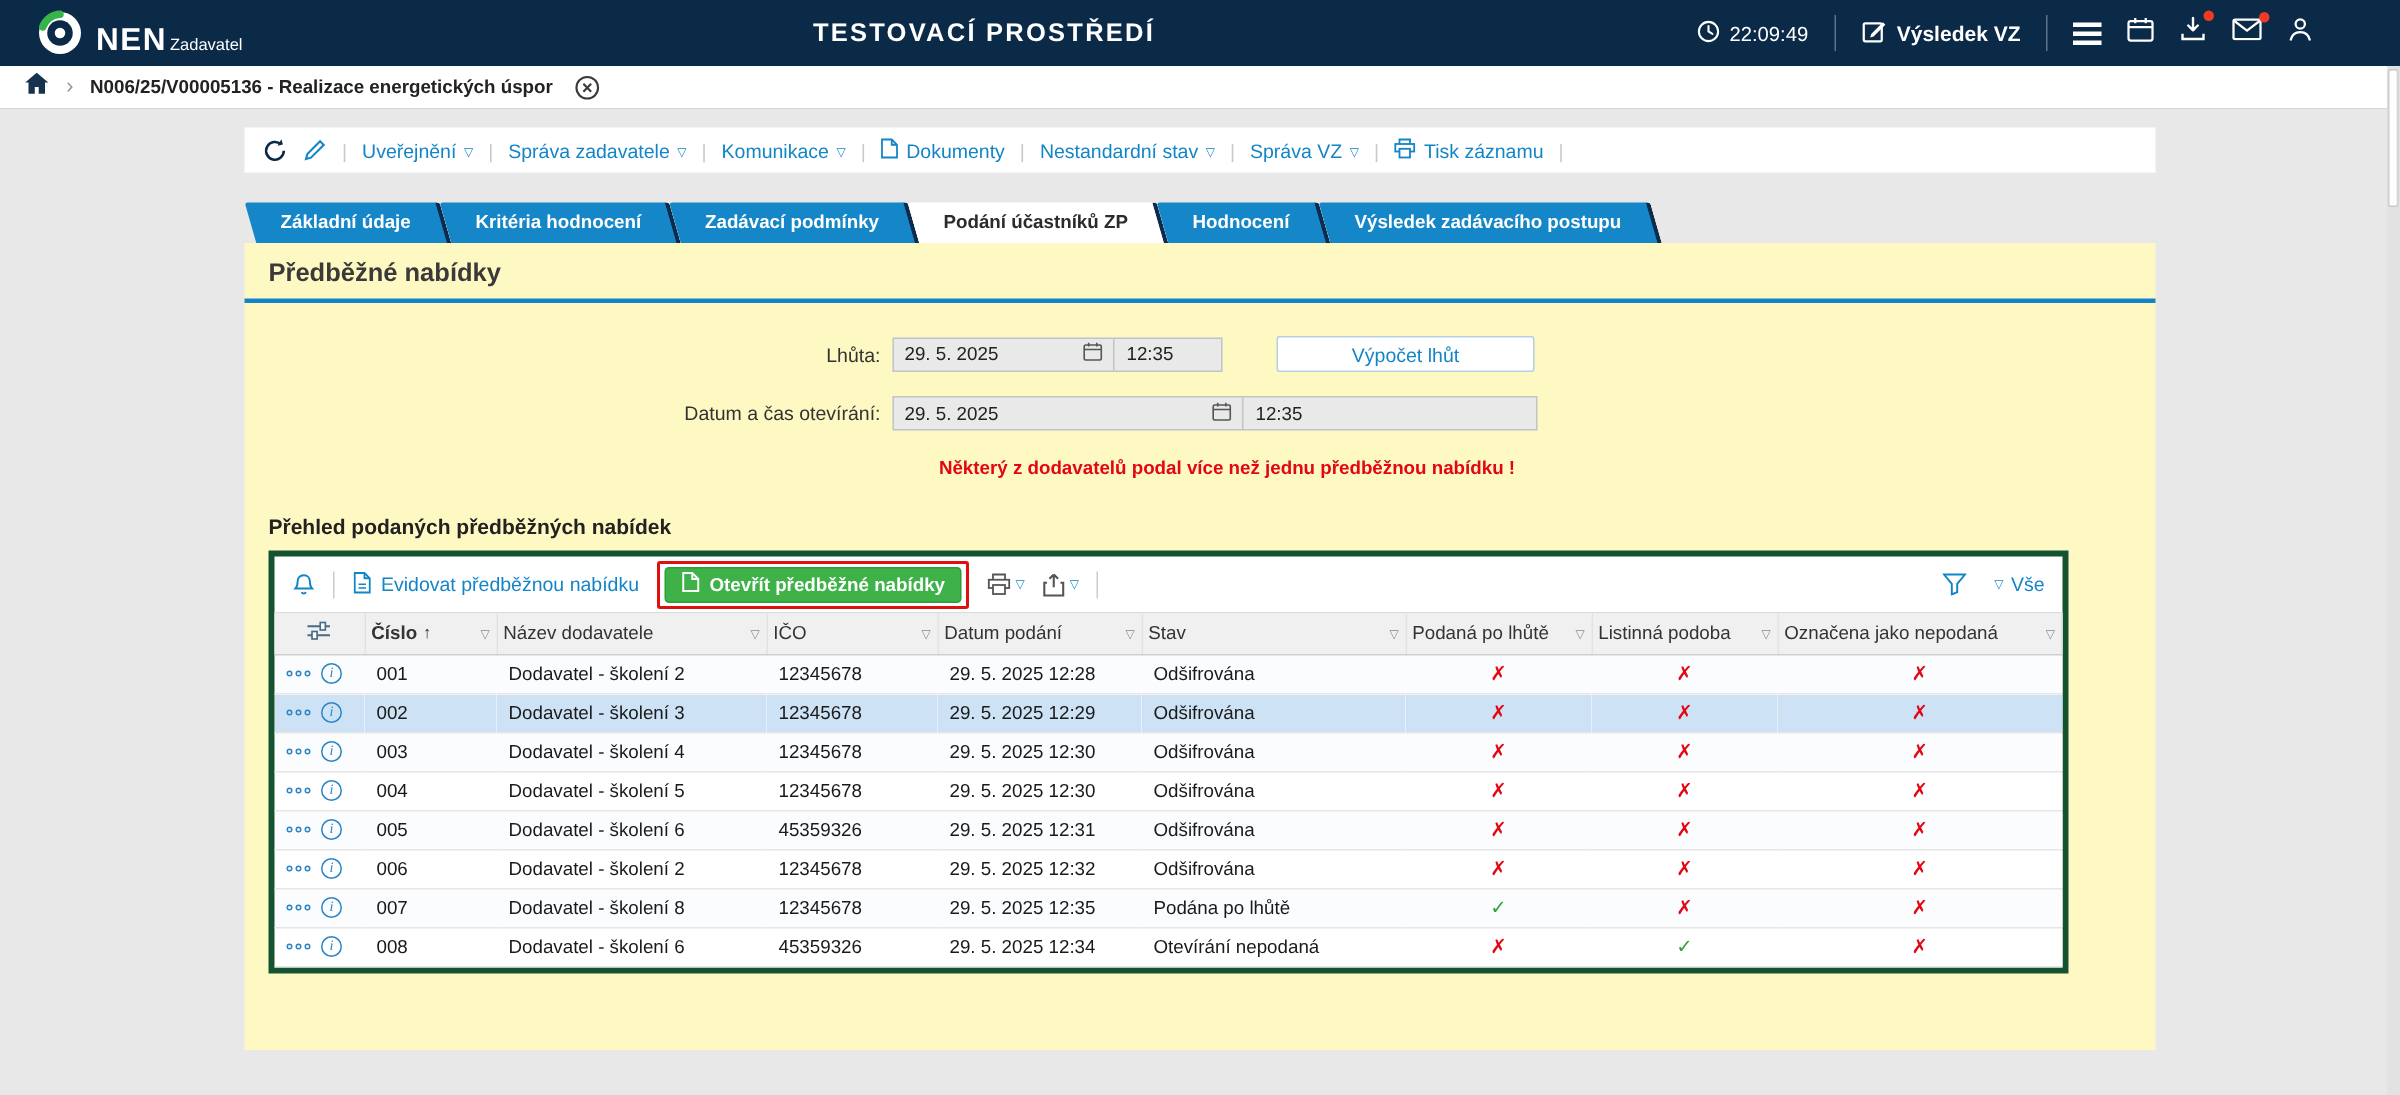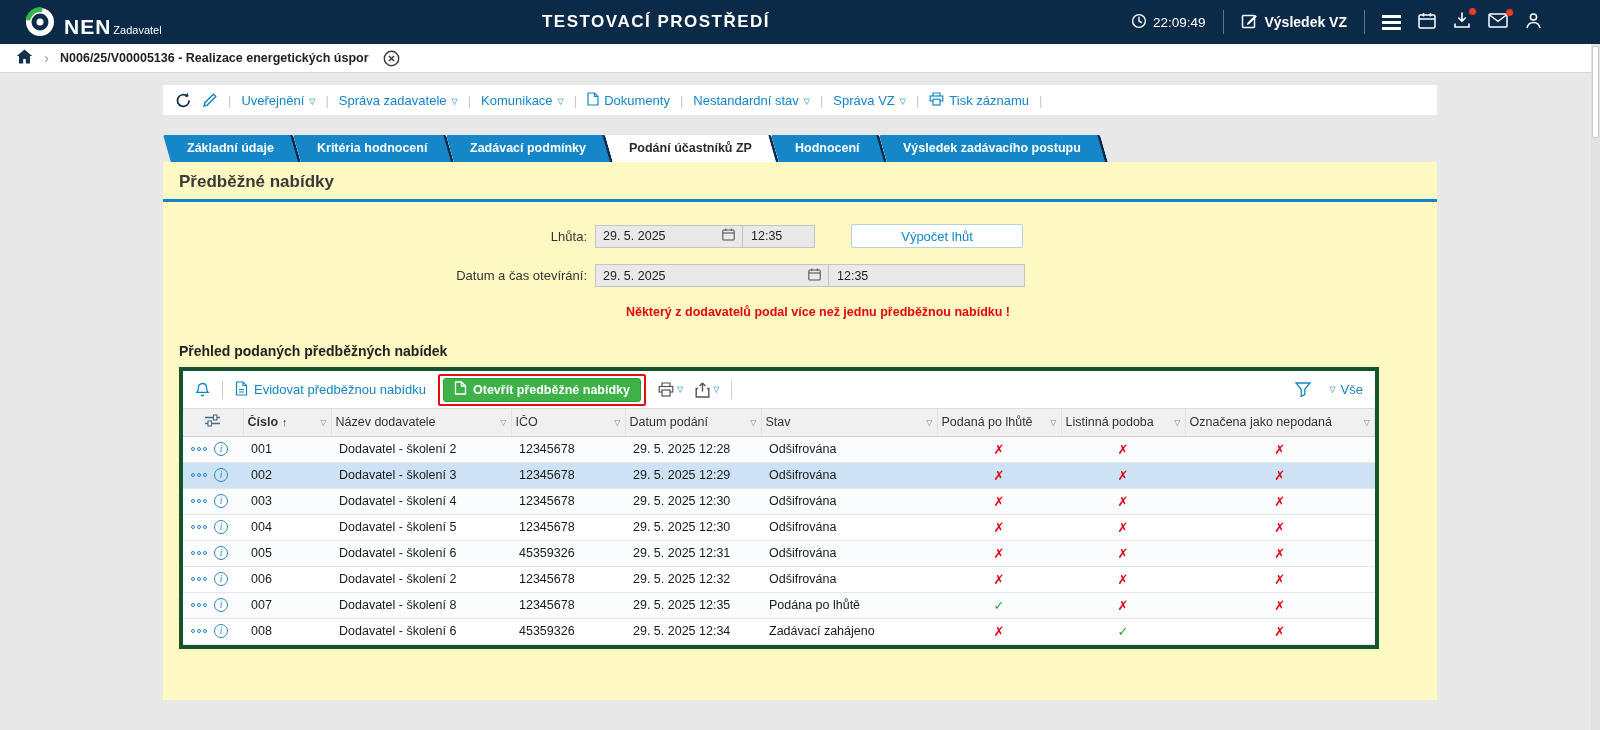--- a/index.html
+++ b/index.html
@@ -578,21 +578,21 @@
                     <i></i>
                     <i></i>
                   </span>
                   <span class="info">i</span>
                 </div>
               </td>
               <td class="td-text">008</td>
               <td class="td-text">Dodavatel - školení 6</td>
               <td class="td-text">45359326</td>
               <td class="td-text">29. 5. 2025 12:34</td>
-              <td class="td-text">Zadávací zahájeno</td>
+              <td class="td-text">Otevírání nepodaná</td>
               <td class="td-bool"><span class="cross">✗</span></td>
               <td class="td-bool"><span class="check">✓</span></td>
               <td class="td-bool"><span class="cross">✗</span></td>
             </tr>
           </tbody>
       </table>
     </div>
   </section>
 </main>
 

